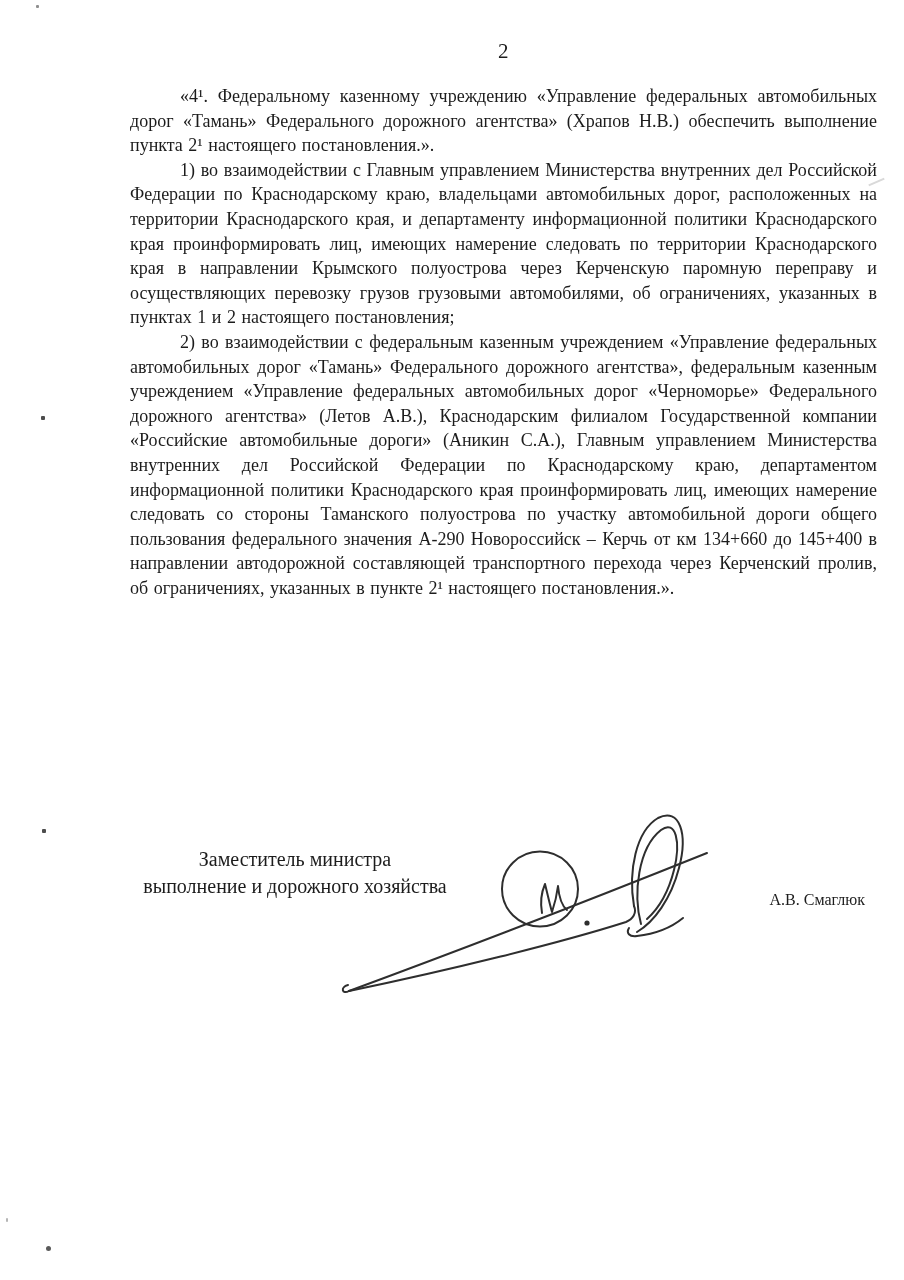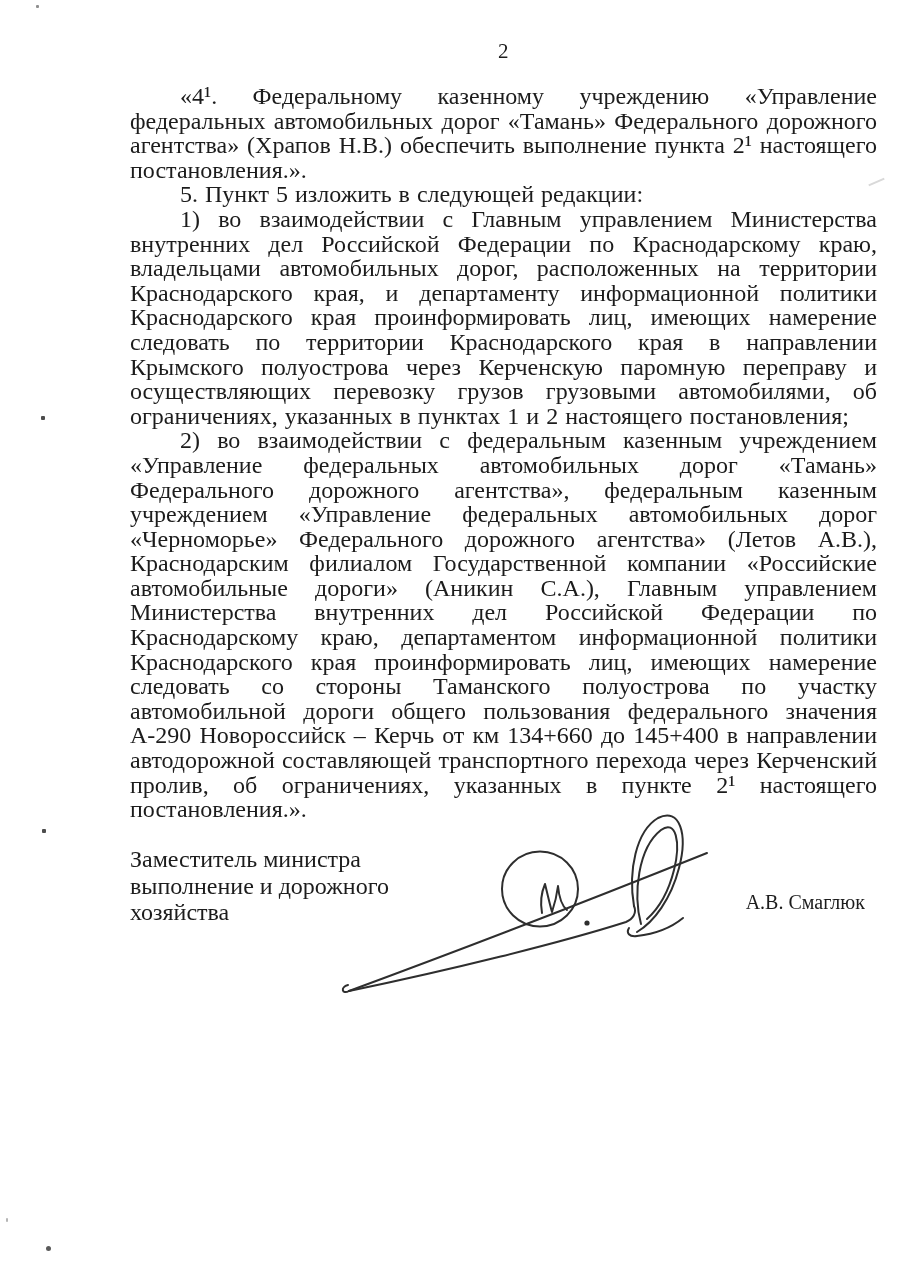--- a/index.html
+++ b/index.html
@@ -27,44 +27,45 @@
     width: 747px;
     text-align: center;
     font-size: 21px;
     letter-spacing: 0.5px;
   }
   .body-text {
     position: absolute;
     top: 84px;
     left: 130px;
     width: 747px;
-    font-size: 24px;
+    font-size: 18px;
     line-height: 24.6px;
     text-align: justify;
   }
   .body-text p {
     margin: 0;
     text-indent: 50px;
     word-spacing: 1px;
   }
   .sig-block {
     position: absolute;
     top: 846px;
     left: 130px;
     width: 330px;
-    font-size: 24px;
+    font-size: 20px;
     line-height: 26.5px;
+    text-align: center;
   }
   .signer-name {
     position: absolute;
     top: 891px;
     left: 690px;
     width: 175px;
     text-align: right;
-    font-size: 20px;
+    font-size: 16px;
   }
   .signature-svg {
     position: absolute;
     left: 330px;
     top: 806px;
     width: 380px;
     height: 195px;
   }
   .signature-svg path, .signature-svg ellipse {
     fill: none;
@@ -99,21 +100,20 @@
 </style>
 </head>
 <body>
 
 <div class="page">
 
   <div class="page-number">2</div>
 
   <div class="body-text">
     <p>«4¹. Федеральному казенному учреждению «Управление федеральных автомобильных дорог «Тамань» Федерального дорожного агентства» (Храпов Н.В.) обеспечить выполнение пункта 2¹ настоящего постановления.».</p>
-    <p>5. Пункт 5 изложить в следующей редакции:</p>
     <p>1) во взаимодействии с Главным управлением Министерства внутренних дел Российской Федерации по Краснодарскому краю, владельцами автомобильных дорог, расположенных на территории Краснодарского края, и департаменту информационной политики Краснодарского края проинформировать лиц, имеющих намерение следовать по территории Краснодарского края в направлении Крымского полуострова через Керченскую паромную переправу и осуществляющих перевозку грузов грузовыми автомобилями, об ограничениях, указанных в пунктах 1 и 2 настоящего постановления;</p>
     <p>2) во взаимодействии с федеральным казенным учреждением «Управление федеральных автомобильных дорог «Тамань» Федерального дорожного агентства», федеральным казенным учреждением «Управление федеральных автомобильных дорог «Черноморье» Федерального дорожного агентства» (Летов А.В.), Краснодарским филиалом Государственной компании «Российские автомобильные дороги» (Аникин С.А.), Главным управлением Министерства внутренних дел Российской Федерации по Краснодарскому краю, департаментом информационной политики Краснодарского края проинформировать лиц, имеющих намерение следовать со стороны Таманского полуострова по участку автомобильной дороги общего пользования федерального значения А-290 Новороссийск – Керчь от км 134+660 до 145+400 в направлении автодорожной составляющей транспортного перехода через Керченский пролив, об ограничениях, указанных в пункте 2¹ настоящего постановления.».</p>
   </div>
 
   <div class="sig-block">
     <div>Заместитель министра</div>
     <div>выполнение и дорожного хозяйства</div>
   </div>
 
   <svg class="signature-svg" viewBox="0 0 380 195" aria-hidden="true">

